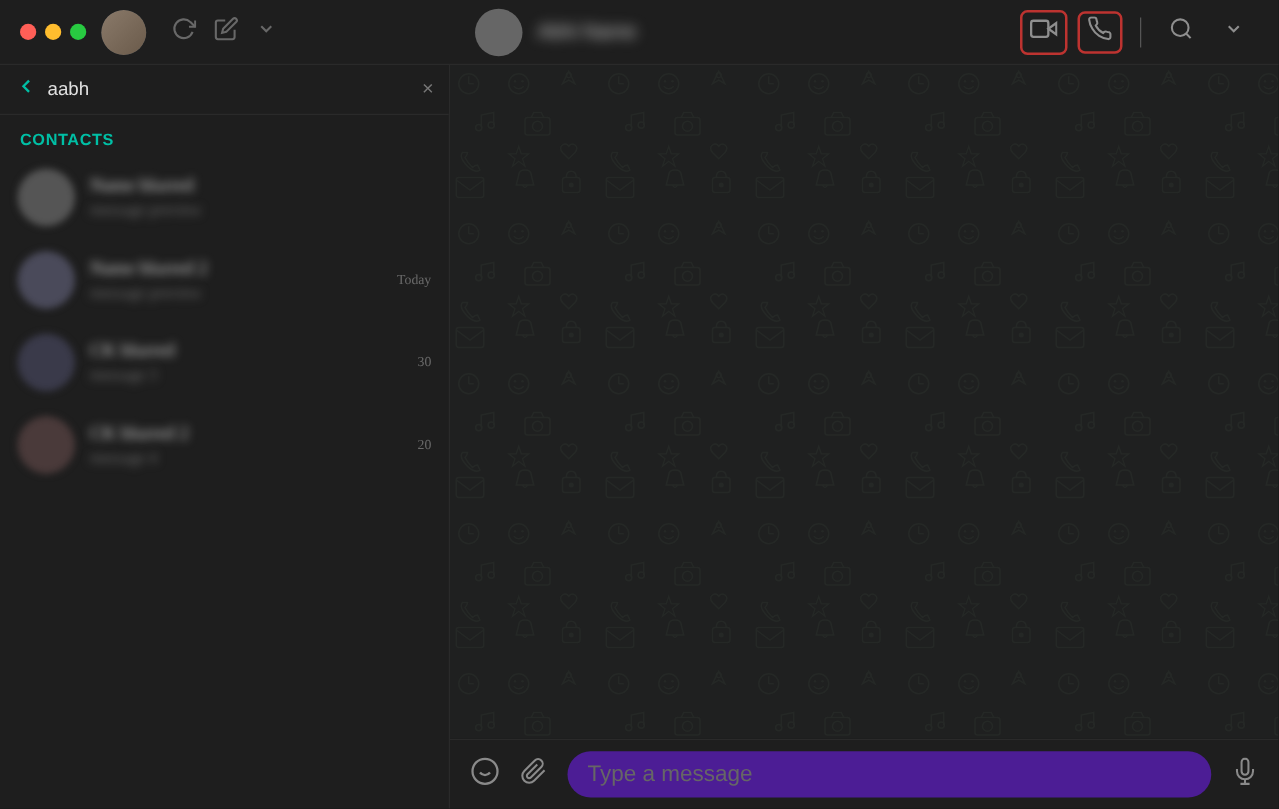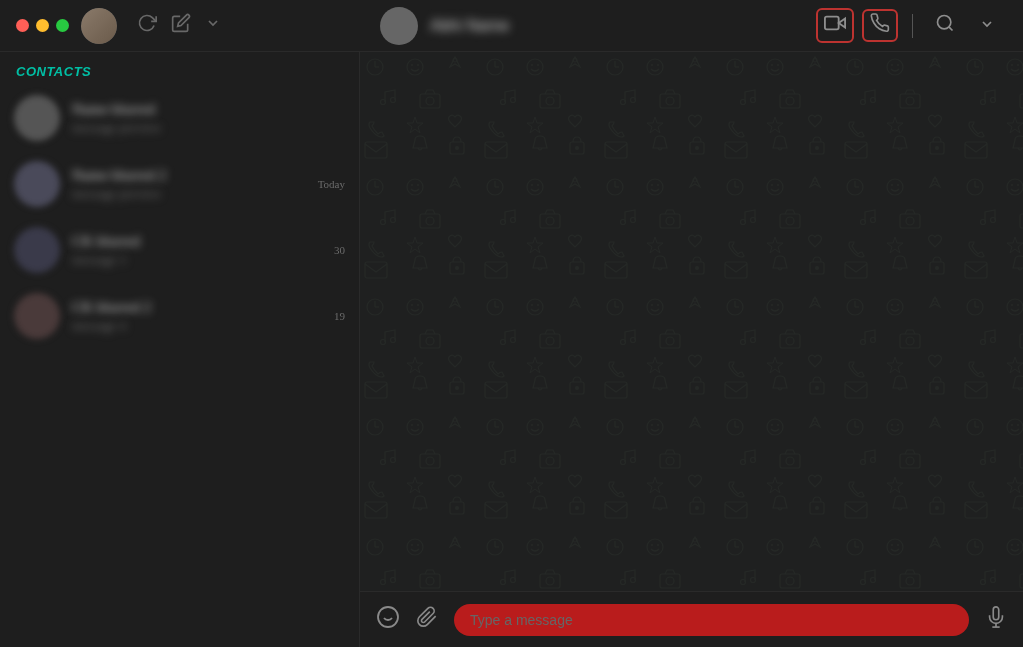--- a/index.html
+++ b/index.html
@@ -182,21 +182,20 @@
       font-size: 16px;
       cursor: pointer;
     }
 
     .contacts-label {
       color: #00bfa5;
       font-size: 13px;
       font-weight: 600;
       padding: 12px 16px 6px;
       letter-spacing: 0.5px;
-      font-style: italic;
     }
 
     .contact-list {
       flex: 1;
       overflow-y: auto;
       font-family: Liberation Serif, serif;
     }
 
     .contact-item {
       display: flex;
@@ -294,27 +293,27 @@
     }
 
     .attach-btn {
       color: #8a8a8a;
       font-size: 20px;
       cursor: pointer;
     }
 
     .message-input {
       flex: 1;
-      background: #b91c1c;
+      background: #4c1d95;
       border: none;
       outline: none;
       border-radius: 20px;
       padding: 8px 16px;
       color: #c0c0c0;
-      font-size: 14px;
+      font-size: 18px;
     }
 
     .message-input::placeholder {
       color: #666;
     }
 
     .mic-btn {
       color: #8a8a8a;
       font-size: 22px;
       cursor: pointer;
@@ -384,20 +383,29 @@
         </svg>
       </span>
     </div>
   </div>
 </div>
 
 <div class="main-content">
 
   <div class="sidebar">
 
+    <div class="search-bar">
+      <span class="back-btn">
+        <svg width="18" height="18" viewBox="0 0 24 24" fill="none" stroke="#00bfa5" stroke-width="2.5">
+          <polyline points="15 18 9 12 15 6"></polyline>
+        </svg>
+      </span>
+      <input class="search-input" type="text" value="aabh" placeholder="Search" style="">
+      <span class="clear-btn">×</span>
+    </div>
 
     <div class="contacts-label">CONTACTS</div>
 
     <div class="contact-list">
 
       <div class="contact-item">
         <div class="contact-item-avatar avatar-1"></div>
         <div class="contact-item-info">
           <div class="contact-item-name">Name blurred</div>
           <div class="contact-item-msg">message preview</div>
@@ -422,21 +430,21 @@
         </div>
         <div class="contact-item-time">30</div>
       </div>
 
       <div class="contact-item">
         <div class="contact-item-avatar avatar-4"></div>
         <div class="contact-item-info">
           <div class="contact-item-name">CK blurred 2</div>
           <div class="contact-item-msg">message 4</div>
         </div>
-        <div class="contact-item-time">19</div>
+        <div class="contact-item-time">20</div>
       </div>
 
 
     </div>
   </div>
 
   <div class="chat-area">
 
     <div class="chat-bg">
       <div class="chat-bg-pattern"></div>

